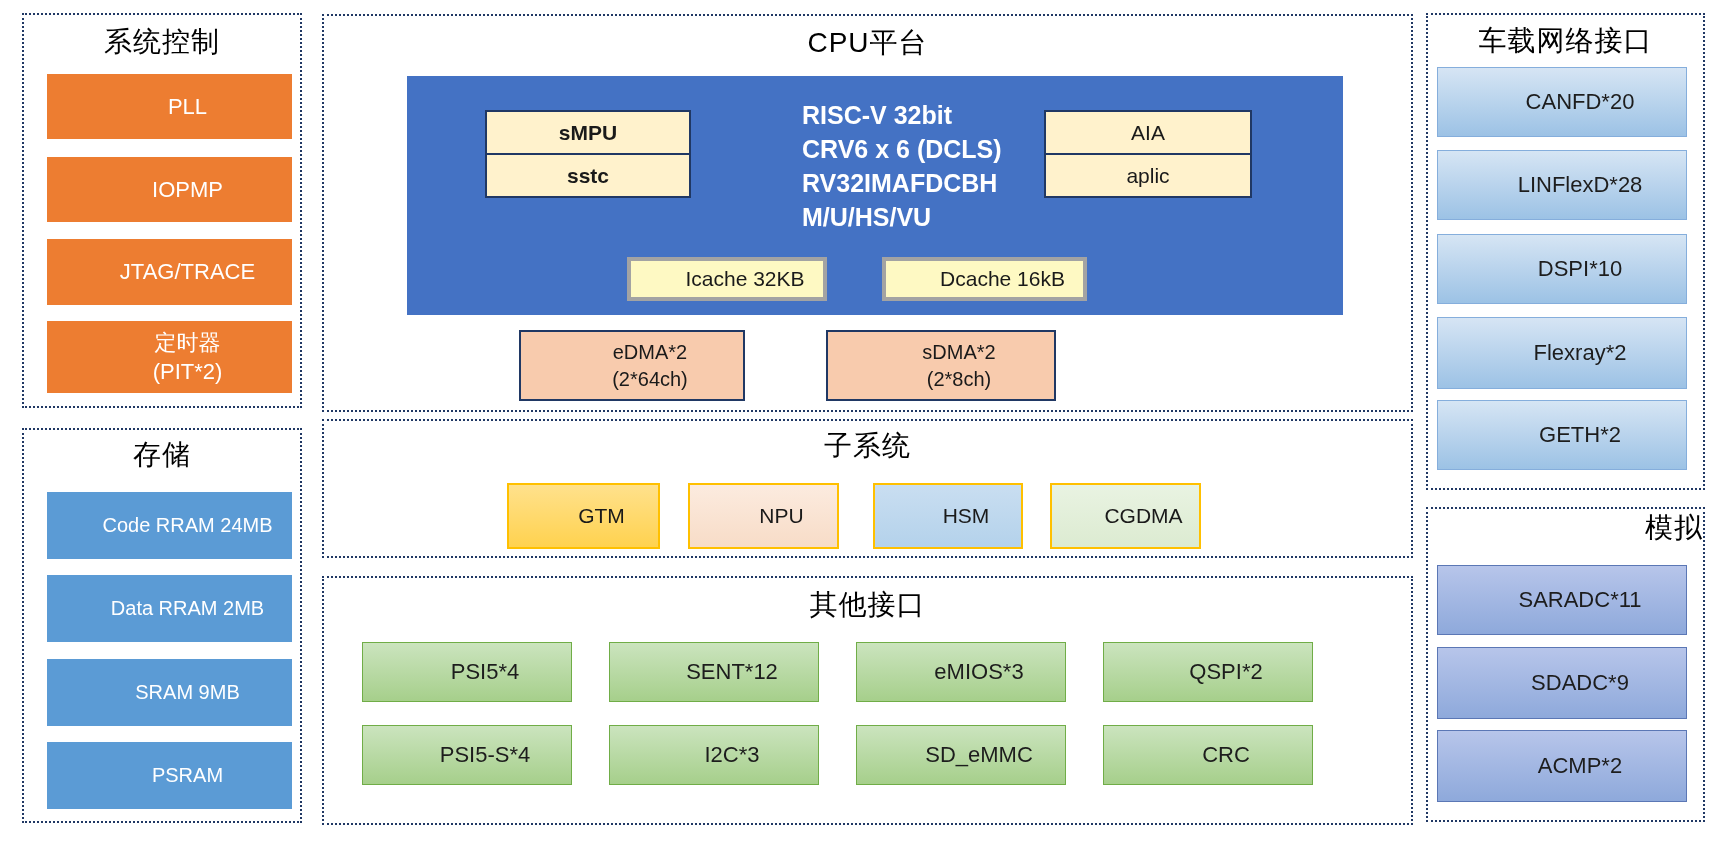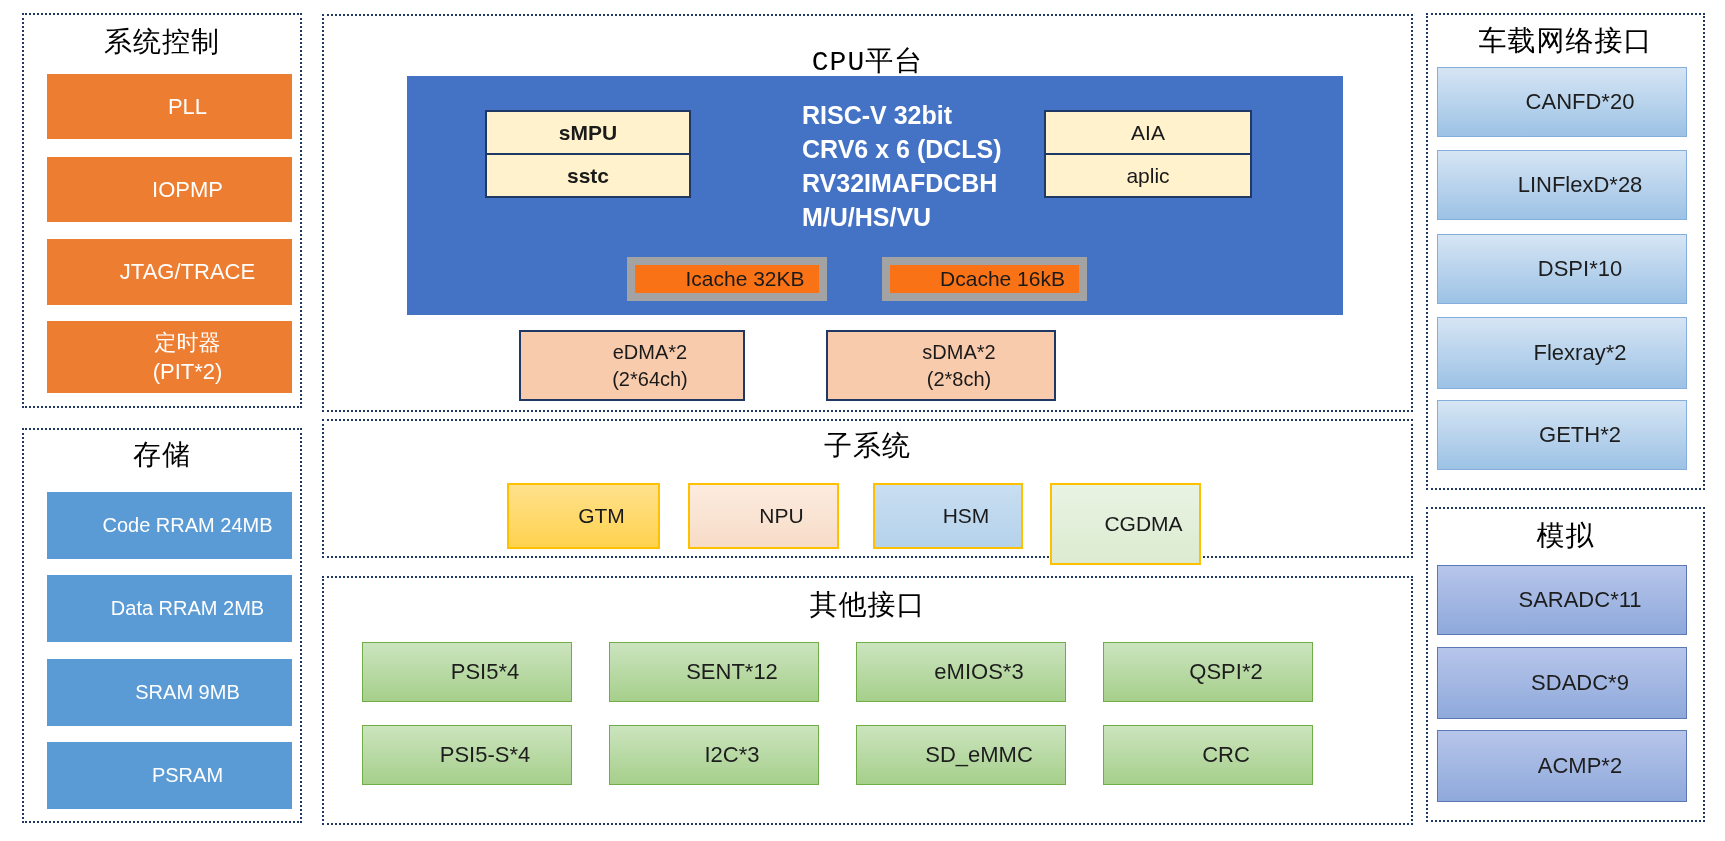--- a/index.html
+++ b/index.html
@@ -10,21 +10,21 @@
   .blk{position:absolute;display:flex;align-items:center;justify-content:center;text-align:center;
        box-sizing:border-box;white-space:pre-line;padding-left:36px;}
   .orange{background:#ED7D31;color:#ffffff;font-size:22px;}
   .mblue{background:#5B9BD5;color:#ffffff;font-size:20px;}
   .cpu-core{position:absolute;background:#4472C4;box-sizing:border-box;}
   .core-text{position:absolute;color:#ffffff;font-weight:bold;font-size:25px;line-height:34px;
              white-space:pre-line;text-align:left;}
   .stack{position:absolute;border:2px solid #203864;background:#FFF2CC;box-sizing:border-box;}
   .cell{height:41px;display:flex;align-items:center;justify-content:center;font-size:21px;color:#1a1a1a;}
   .cell.top{border-bottom:2px solid #203864;}
-  .cache{background:#f97316;border:8px solid #a3a3a3;font-size:21px;color:#1a1a1a;}
+  .cache{background:#fef9c3;border:4px solid #a3a3a3;font-size:21px;color:#1a1a1a;}
   .salmon{background:#F8CBAD;border:2px solid #203864;font-size:20px;line-height:27px;color:#1a1a1a;}
   .sub{font-size:21px;border:2px solid #FFC000;color:#1a1a1a;}
   .sub-gtm{background:linear-gradient(180deg,#FFE18C 0%,#FFD24F 100%);}
   .sub-npu{background:linear-gradient(180deg,#FCEBDF 0%,#F7DCC7 100%);}
   .sub-hsm{background:linear-gradient(180deg,#C9DEF1 0%,#B4D2EB 100%);}
   .sub-cgdma{background:linear-gradient(180deg,#E9F3E2 0%,#DCEBD1 100%);}
   .green{background:linear-gradient(180deg,#CBE4BE 0%,#A6CF8B 100%);border:1.5px solid #70AD47;
          font-size:22px;color:#1d1d1d;}
   .lblue{background:linear-gradient(180deg,#D6E5F4 0%,#9CC2E5 100%);border:1.5px solid #85AEDC;
          font-size:22px;color:#1d1d1d;}
@@ -47,21 +47,21 @@
 
   <div class="panel" style="left:22px;top:428px;width:280px;height:395px;">
     <div class="panel-title" style="margin-top:6px;">存储</div>
     <div class="blk mblue" style="left:23px;top:62px;width:245px;height:67px;">Code RRAM 24MB</div>
     <div class="blk mblue" style="left:23px;top:145px;width:245px;height:67px;">Data RRAM 2MB</div>
     <div class="blk mblue" style="left:23px;top:229px;width:245px;height:67px;">SRAM 9MB</div>
     <div class="blk mblue" style="left:23px;top:312px;width:245px;height:67px;">PSRAM</div>
   </div>
 
   <div class="panel" style="left:322px;top:14px;width:1091px;height:398px;">
-    <div class="panel-title" style="margin-top:26px;font-family:Liberation Mono, monospace;">CPU平台</div>
+    <div class="panel-title" style="margin-top:8px;">CPU平台</div>
 
     <div class="cpu-core" style="left:83px;top:60px;width:936px;height:239px;">
       <div class="stack" style="left:78px;top:34px;width:206px;font-weight:bold;">
         <div class="cell top">sMPU</div>
         <div class="cell">sstc</div>
       </div>
       <div class="core-text" style="left:395px;top:22px;">RISC-V 32bit
 CRV6 x 6 (DCLS)
 RV32IMAFDCBH
 M/U/HS/VU</div>
@@ -77,21 +77,21 @@
 (2*64ch)</div>
     <div class="blk salmon" style="left:502px;top:314px;width:230px;height:71px;">sDMA*2
 (2*8ch)</div>
   </div>
 
   <div class="panel" style="left:322px;top:419px;width:1091px;height:139px;">
     <div class="panel-title" style="margin-top:6px;">子系统</div>
     <div class="blk sub sub-gtm" style="left:183px;top:62px;width:153px;height:66px;">GTM</div>
     <div class="blk sub sub-npu" style="left:364px;top:62px;width:151px;height:66px;">NPU</div>
     <div class="blk sub sub-hsm" style="left:549px;top:62px;width:150px;height:66px;">HSM</div>
-    <div class="blk sub sub-cgdma" style="left:726px;top:62px;width:151px;height:82px;">CGDMA</div>
+    <div class="blk sub sub-cgdma" style="left:726px;top:62px;width:151px;height:66px;">CGDMA</div>
   </div>
 
   <div class="panel" style="left:322px;top:576px;width:1091px;height:249px;">
     <div class="panel-title" style="margin-top:8px;">其他接口</div>
     <div class="blk green" style="left:38px;top:64px;width:210px;height:60px;">PSI5*4</div>
     <div class="blk green" style="left:285px;top:64px;width:210px;height:60px;">SENT*12</div>
     <div class="blk green" style="left:532px;top:64px;width:210px;height:60px;">eMIOS*3</div>
     <div class="blk green" style="left:779px;top:64px;width:210px;height:60px;">QSPI*2</div>
     <div class="blk green" style="left:38px;top:147px;width:210px;height:60px;">PSI5-S*4</div>
     <div class="blk green" style="left:285px;top:147px;width:210px;height:60px;">I2C*3</div>
@@ -102,19 +102,19 @@
   <div class="panel" style="left:1426px;top:13px;width:279px;height:477px;">
     <div class="panel-title" style="margin-top:7px;">车载网络接口</div>
     <div class="blk lblue" style="left:9px;top:52px;width:250px;height:70px;">CANFD*20</div>
     <div class="blk lblue" style="left:9px;top:135px;width:250px;height:70px;">LINFlexD*28</div>
     <div class="blk lblue" style="left:9px;top:219px;width:250px;height:70px;">DSPI*10</div>
     <div class="blk lblue" style="left:9px;top:302px;width:250px;height:72px;">Flexray*2</div>
     <div class="blk lblue" style="left:9px;top:385px;width:250px;height:70px;">GETH*2</div>
   </div>
 
   <div class="panel" style="left:1426px;top:507px;width:279px;height:315px;">
-    <div class="panel-title" style="margin-top:8px;">模拟</div>
+    <div class="panel-title" style="margin-top:0;text-align:right;">模拟</div>
     <div class="blk peri" style="left:9px;top:56px;width:250px;height:70px;">SARADC*11</div>
     <div class="blk peri" style="left:9px;top:138px;width:250px;height:72px;">SDADC*9</div>
     <div class="blk peri" style="left:9px;top:221px;width:250px;height:72px;">ACMP*2</div>
   </div>
 
 </div>
 
 </body></html>

